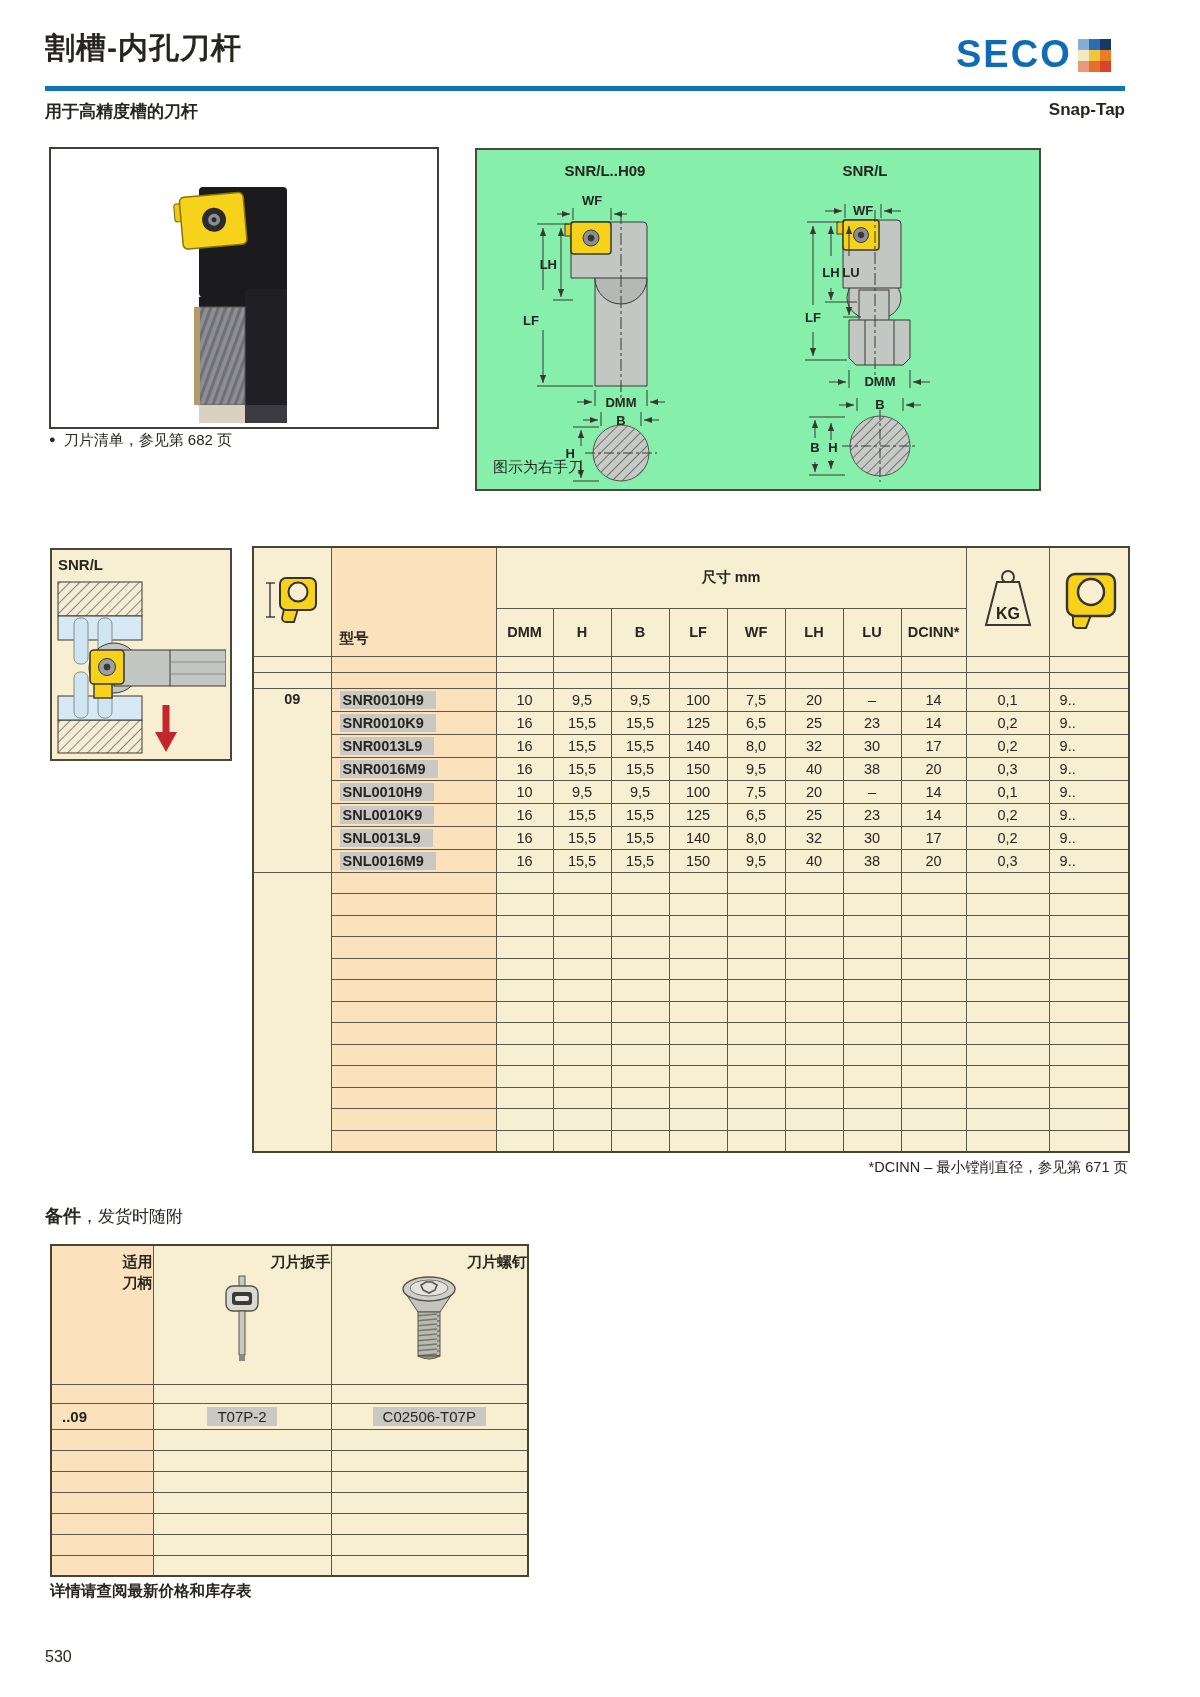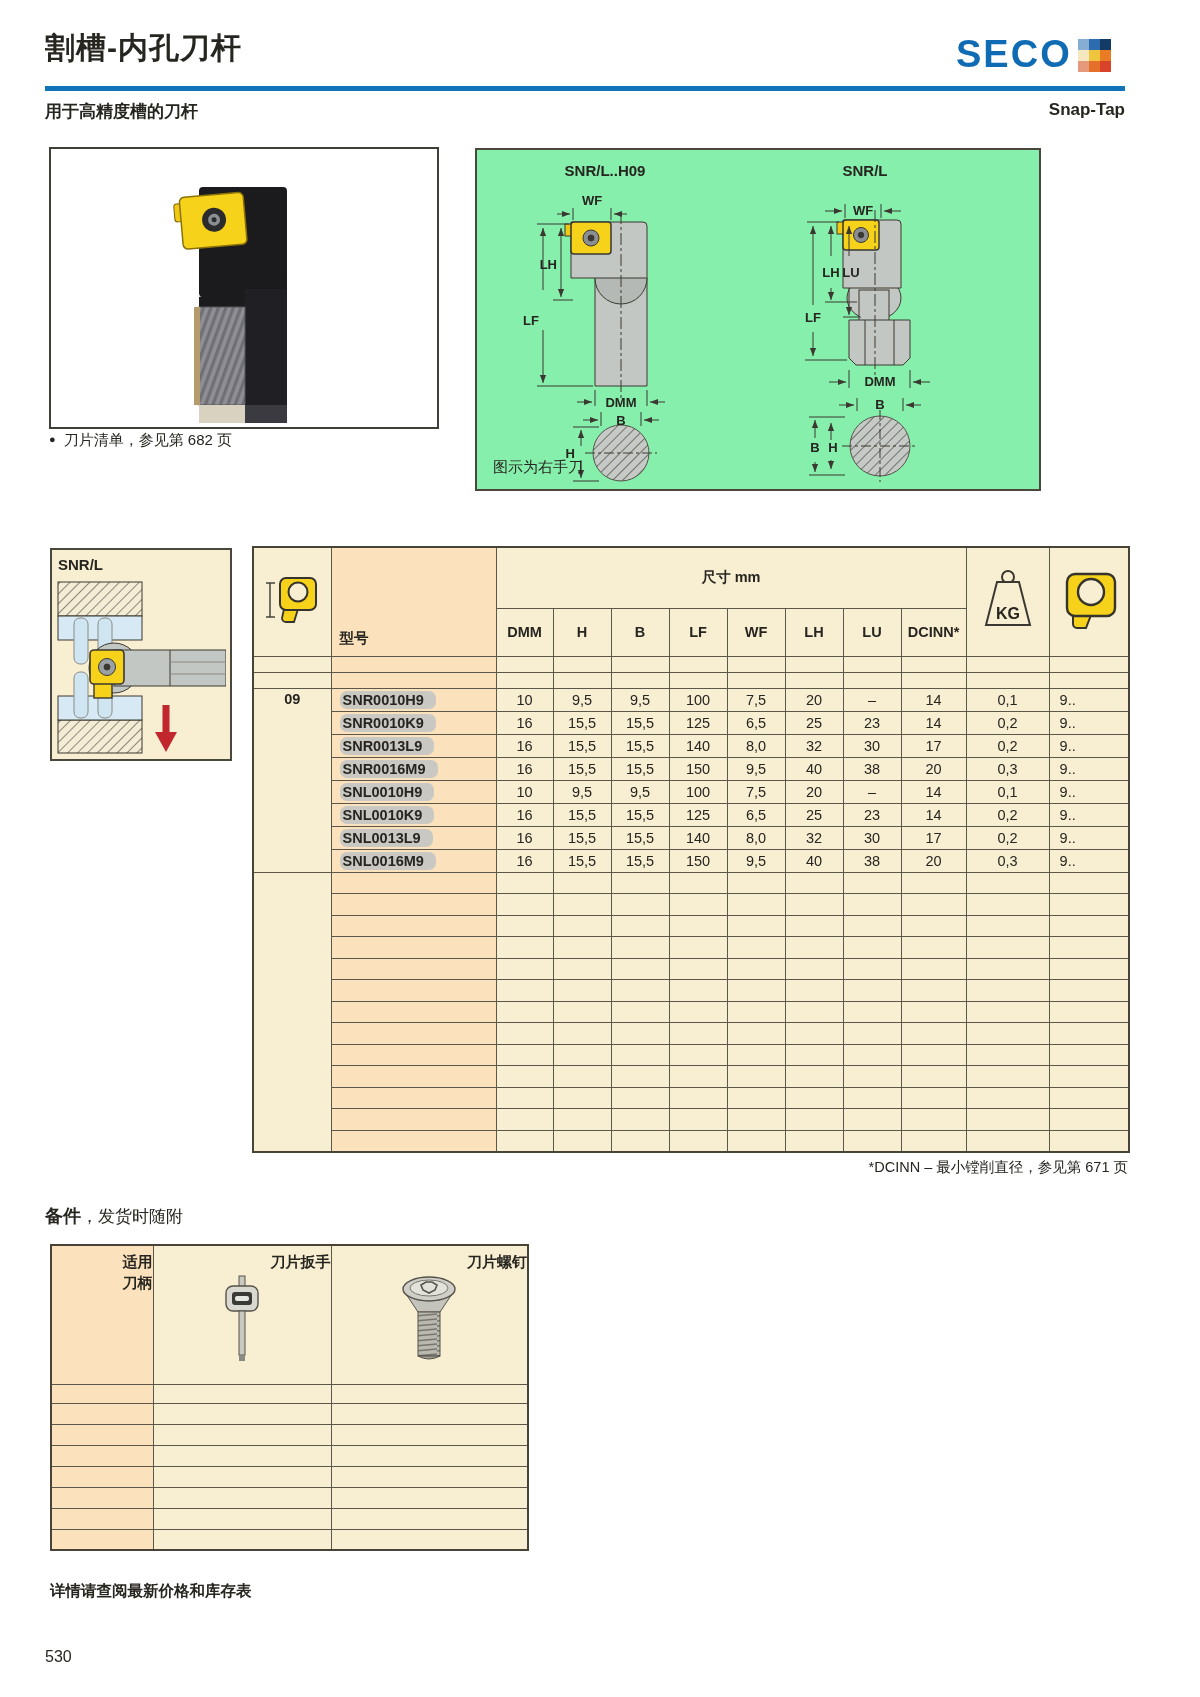--- a/index.html
+++ b/index.html
@@ -31,21 +31,21 @@
   #main-table .drow{height:23px;}
   #main-table .erow{height:21.5px;}
   .model-col{background:#fbe2bd;}
   .size-head{text-align:center;font-weight:bold;font-size:15px;}
   .col-label{text-align:center;font-weight:bold;vertical-align:middle;}
   .col-label.small{font-size:13px;}
   .model-head{vertical-align:bottom;padding:0 0 8px 8px !important;font-weight:bold;font-size:15px;}
   .icon-cell,.kg-cell,.ins-cell{text-align:center;vertical-align:middle;}
   .group-cell{vertical-align:top;text-align:center;font-weight:bold;font-size:15px;padding-top:2px !important;}
   .model-cell{padding-left:8px !important;}
-  .hl{display:inline-block;background:#c9c8c3;font-weight:bold;padding:1px 12px 1px 3px;border-radius:7px;}
+  .hl{display:inline-block;background:#c9c8c3;font-weight:bold;padding:1px 12px 1px 3px;}
   .hl2{display:inline-block;background:#c9c8c3;padding:1px 10px;}
   .num-cell{text-align:center;}
   .insert-ref-cell{padding-left:10px !important;}
   .footnote{position:absolute;left:252px;top:1158px;width:876px;text-align:right;font-size:14.5px;}
   
   .spares-heading{position:absolute;left:45px;top:1204px;font-size:17px;}
   .spares-heading b{font-size:18px;}
   #acc-table{position:absolute;left:50px;top:1244px;width:477px;border:2px solid #474337;background:#f8eed2;}
   #acc-table td{border:1px solid #5b574b;font-size:15px;padding:0;overflow:hidden;}
   #acc-table .head{height:139px;vertical-align:top;text-align:right;}
@@ -681,20 +681,25 @@
               <path d="M25,84 q11,6 22,0 z" fill="#9c9c93" stroke="#55524a"></path>
             </svg>
           </div>
         </td>
       </tr>
       <tr class="thin">
           <td class="holder-col"></td>
           <td></td>
           <td></td>
         </tr>
+      <tr class="drow">
+        <td class="holder-col holder-cell">..09</td>
+        <td class="acc-val"><span class="hl2">T07P-2</span></td>
+        <td class="acc-val"><span class="hl2">C02506-T07P</span></td>
+      </tr>
     </tbody>
     <tbody id="acc-empty-rows">
         <tr class="erow">
           <td class="holder-col"></td>
           <td></td>
           <td></td>
         </tr>
         <tr class="erow">
           <td class="holder-col"></td>
           <td></td>

